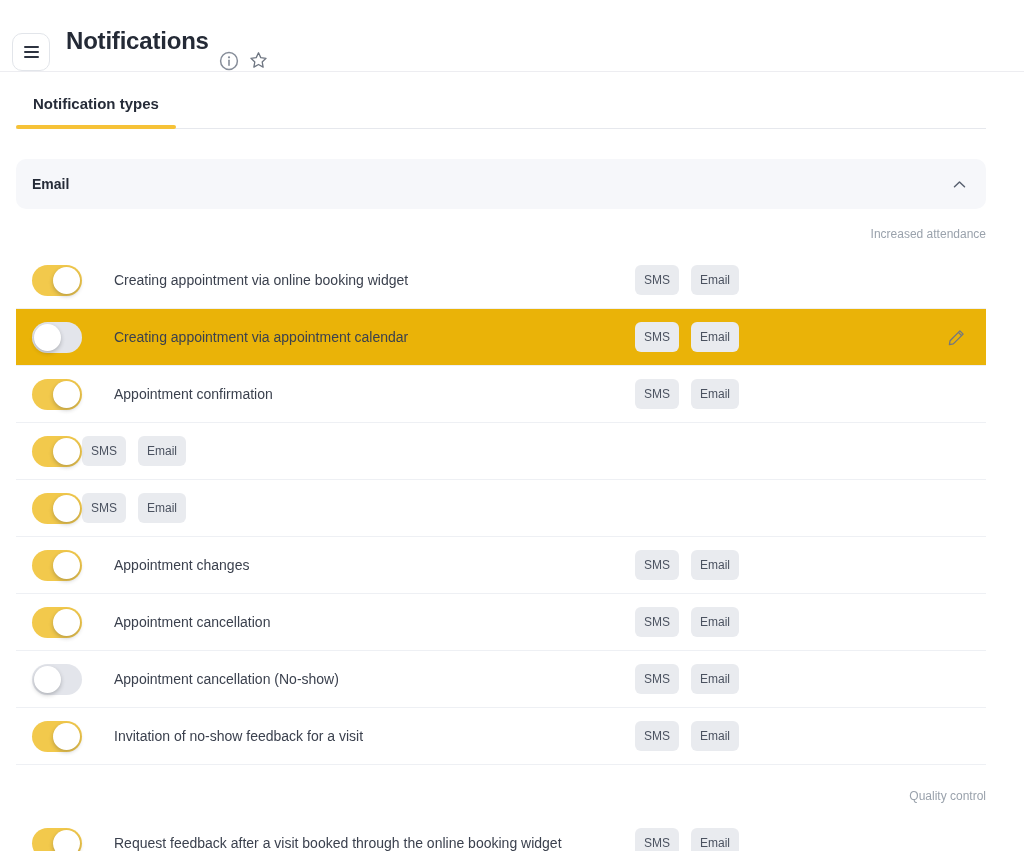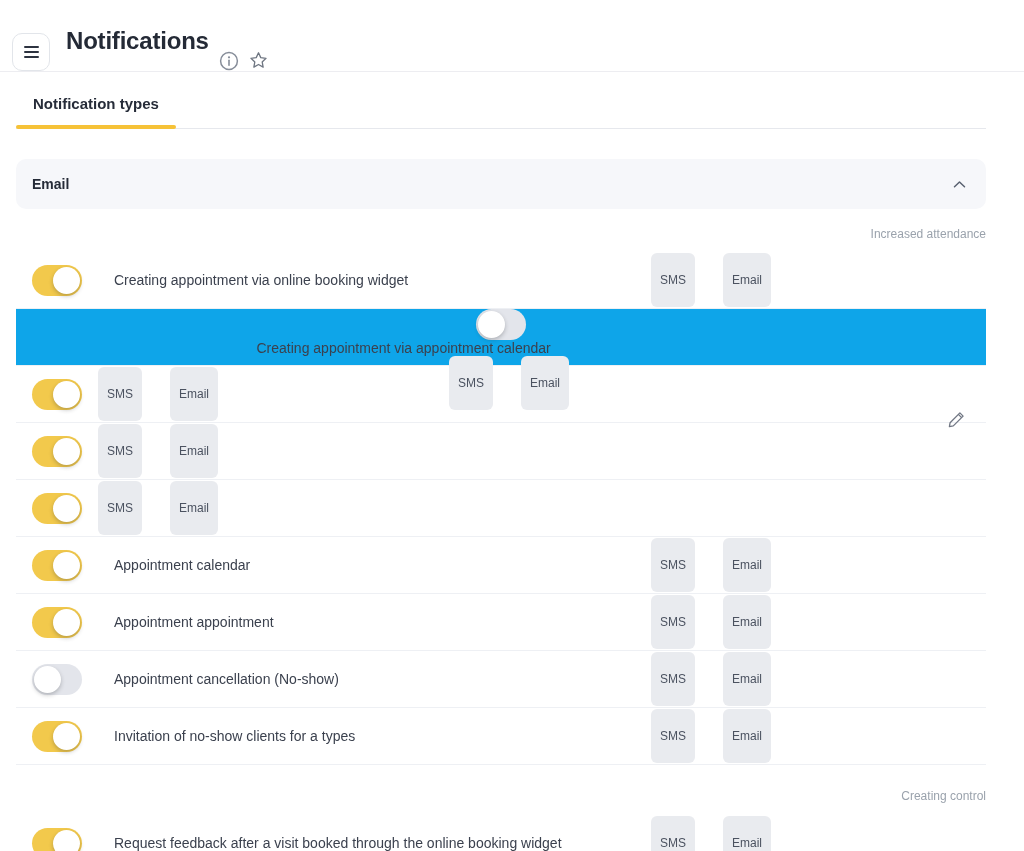--- a/index.html
+++ b/index.html
@@ -58,42 +58,42 @@
   .section-head .chev { margin-left: auto; display: flex; }
 
   .group-label { margin: 18px 0 11px 16px; font-size: 12px; color: #9aa2ac; text-align: right; }
   .group + .group .group-label { margin-top: 24px; margin-bottom: 12px; }
 
   .row {
     display: flex; align-items: center;
     height: 57px; padding: 0 16px;
     border-bottom: 1px solid #eef0f4;
   }
-  .row.highlighted { background: #0ea5e9; flex-direction: column; }
+  .row.highlighted { background: #eab308; }
 
   .toggle {
     position: relative; width: 50px; height: 31px;
     border-radius: 16px; flex: 0 0 auto; cursor: pointer;
   }
   .toggle.on  { background: #f2c94c; }
   .toggle.off { background: #e3e5eb; }
   .knob {
     position: absolute; top: 2px; width: 27px; height: 27px;
     border-radius: 50%; background: #fff;
     box-shadow: 0 2px 4px rgba(40,42,48,.28);
   }
   .toggle.on  .knob { right: 2px; }
   .toggle.off .knob { left: 2px; }
 
   .row-label { margin-left: 32px; width: 521px; flex: 0 0 auto; font-size: 14px; color: #3b414e; }
 
   .badges { display: flex; align-items: center; gap: 12px; }
   .badge {
     background: #e9ebef; border-radius: 6px;
-    padding: 20px 9px; font-size: 12px; line-height: 14px; color: #4b5260; margin-left: 16px;
+    padding: 8px 9px; font-size: 12px; line-height: 14px; color: #4b5260;
   }
 
   .edit-btn { margin-left: auto; margin-right: 4px; display: flex; cursor: pointer; background: none; border: none; padding: 0; }
 </style>
 </head>
 <body>
 
 <header class="app-header">
   <button class="menu-btn">
     <i></i>
@@ -161,66 +161,67 @@
       <svg width="19" height="19" viewBox="0 0 19 19">
         <path d="M12.9 2.9 L16.1 6.1 L6.3 15.9 L2.4 16.6 L3.1 12.7 Z M11.4 4.4 L14.6 7.6" fill="none" stroke="#707683" stroke-width="1.3" stroke-linejoin="round" stroke-linecap="round"></path>
       </svg>
     </button>
   </div>
 
   <div class="row">
     <div class="toggle on">
       <div class="knob"></div>
     </div>
-    <div class="badges">
-              <span class="badge">SMS</span>
-              <span class="badge">Email</span>
-            </div>
-
-  </div>
-
-  <div class="row">
-    <div class="toggle on">
-      <div class="knob"></div>
-    </div>
-    <div class="badges">
-              <span class="badge">SMS</span>
-              <span class="badge">Email</span>
-            </div>
-
-  </div>
-
-  <div class="row">
-    <div class="toggle on">
-      <div class="knob"></div>
-    </div>
-    <div class="badges">
-              <span class="badge">SMS</span>
-              <span class="badge">Email</span>
-            </div>
-
-  </div>
-
-  <div class="row">
-    <div class="toggle on">
-      <div class="knob"></div>
-    </div>
-    <div class="row-label">Appointment calendar</div>
-    <div class="badges">
-              <span class="badge">SMS</span>
-              <span class="badge">Email</span>
-            </div>
-
-  </div>
-
-  <div class="row">
-    <div class="toggle on">
-      <div class="knob"></div>
-    </div>
-    <div class="row-label">Appointment appointment</div>
+    <div class="row-label">Appointment confirmation</div>
+    <div class="badges">
+              <span class="badge">SMS</span>
+              <span class="badge">Email</span>
+            </div>
+
+  </div>
+
+  <div class="row">
+    <div class="toggle on">
+      <div class="knob"></div>
+    </div>
+    <div class="badges">
+              <span class="badge">SMS</span>
+              <span class="badge">Email</span>
+            </div>
+
+  </div>
+
+  <div class="row">
+    <div class="toggle on">
+      <div class="knob"></div>
+    </div>
+    <div class="badges">
+              <span class="badge">SMS</span>
+              <span class="badge">Email</span>
+            </div>
+
+  </div>
+
+  <div class="row">
+    <div class="toggle on">
+      <div class="knob"></div>
+    </div>
+    <div class="row-label">Appointment changes</div>
+    <div class="badges">
+              <span class="badge">SMS</span>
+              <span class="badge">Email</span>
+            </div>
+
+  </div>
+
+  <div class="row">
+    <div class="toggle on">
+      <div class="knob"></div>
+    </div>
+    <div class="row-label">Appointment cancellation</div>
     <div class="badges">
               <span class="badge">SMS</span>
               <span class="badge">Email</span>
             </div>
 
   </div>
 
   <div class="row">
     <div class="toggle off">
       <div class="knob"></div>
@@ -230,32 +231,32 @@
               <span class="badge">SMS</span>
               <span class="badge">Email</span>
             </div>
 
   </div>
 
   <div class="row">
     <div class="toggle on">
       <div class="knob"></div>
     </div>
-    <div class="row-label">Invitation of no-show clients for a types</div>
+    <div class="row-label">Invitation of no-show feedback for a visit</div>
     <div class="badges">
               <span class="badge">SMS</span>
               <span class="badge">Email</span>
             </div>
 
   </div>
 </div>
   </section>
 
   <section class="group">
-    <div class="group-label">Creating control</div>
+    <div class="group-label">Quality control</div>
     <div class="rows">
   <div class="row">
     <div class="toggle on">
       <div class="knob"></div>
     </div>
     <div class="row-label">Request feedback after a visit booked through the online booking widget</div>
     <div class="badges">
               <span class="badge">SMS</span>
               <span class="badge">Email</span>
             </div>

